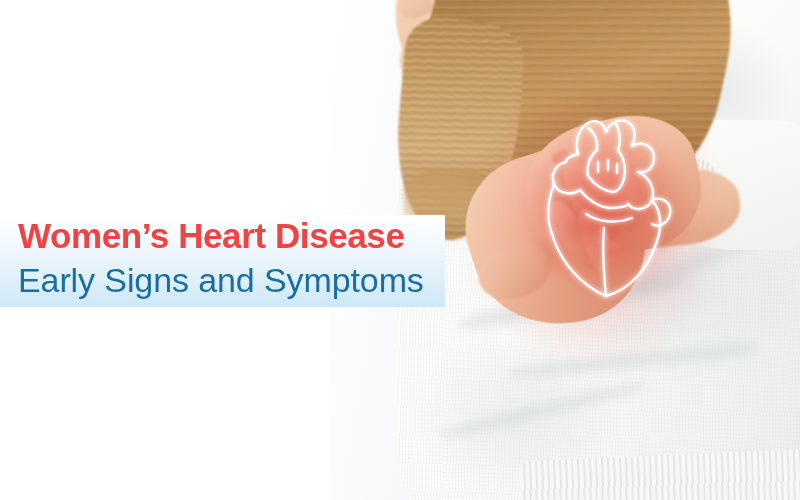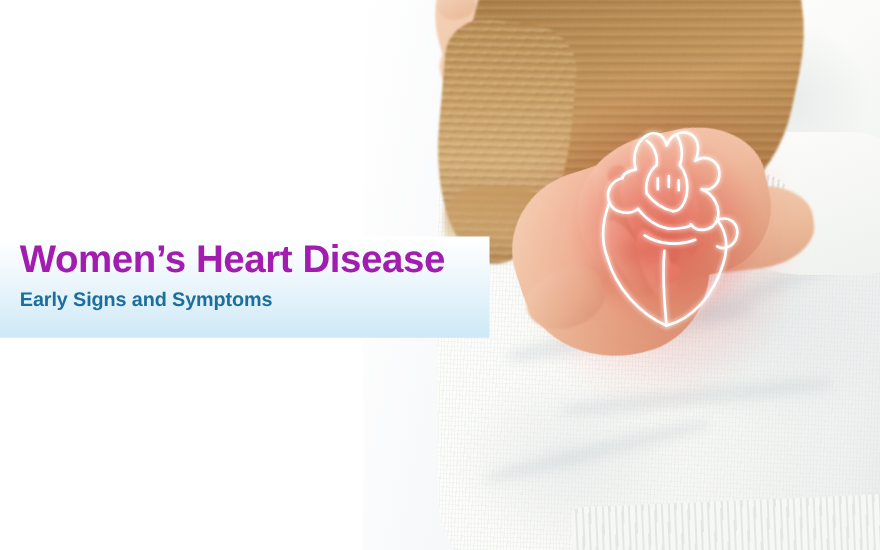--- a/index.html
+++ b/index.html
@@ -369,30 +369,30 @@
       rgba(255,255,255,1) 0%,
       rgba(246,251,254,1) 22%,
       rgba(227,242,250,1) 62%,
       rgba(205,232,246,1) 100%);
   }
   .headline {
     position:absolute;
     left:18px; top:218px;
     font-size:35px;
     font-weight:bold;
-    color:#a21caf;
+    color:#ef4444;
     letter-spacing:-0.4px;
     line-height:1;
     white-space:nowrap;
   }
   .subhead {
     position:absolute;
     left:18px; top:263px;
-    font-size:18px;
-    font-weight:bold;
+    font-size:34px;
+    font-weight:normal;
     color:#1b6e9e;
     letter-spacing:-0.1px;
     line-height:1;
     white-space:nowrap;
   }
 </style>
 </head>
 <body>
 
 <div id="banner-image">

